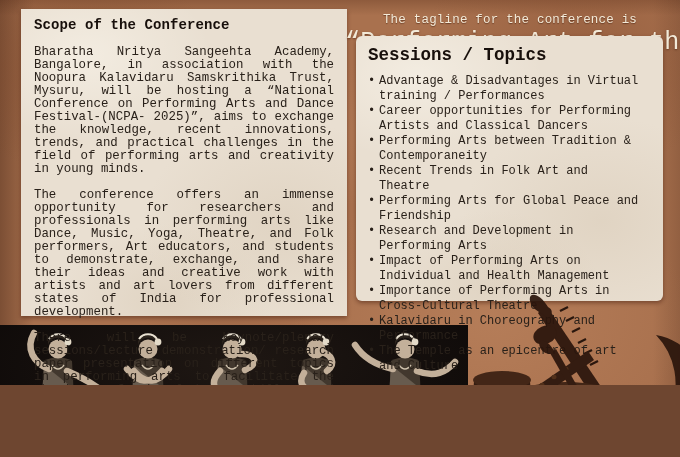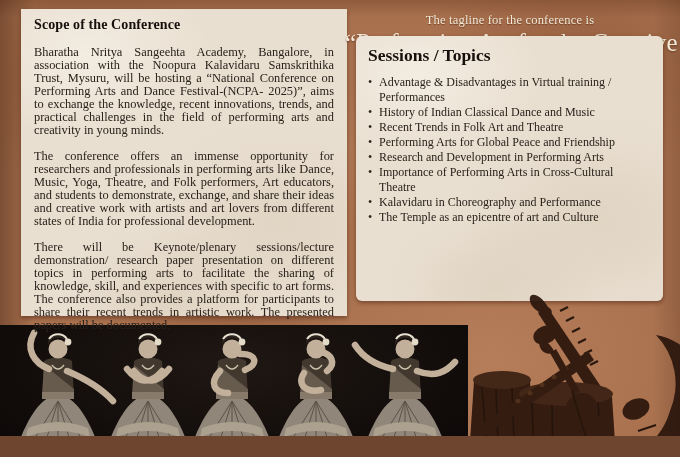--- a/index.html
+++ b/index.html
@@ -1,18 +1,18 @@
 <!DOCTYPE html>
 <html><head>
 <meta charset="utf-8">
 <style>
   html,body{margin:0;padding:0;background:#6e4630;}
   .page{
-    position:relative;width:680px;height:436px;overflow:hidden;
-    font-family:Liberation Serif, serif;
+    position:relative;width:680px;height:385px;overflow:hidden;
+    font-family:Liberation Mono, monospace;
     background-color:#a9714e;
     background-image:
       radial-gradient(ellipse 230px 170px at 12% 18%, rgba(122,70,43,.45), transparent 62%),
       radial-gradient(ellipse 260px 200px at 86% 12%, rgba(130,76,48,.40), transparent 62%),
       radial-gradient(ellipse 320px 230px at 72% 82%, rgba(193,137,99,.50), transparent 62%),
       radial-gradient(ellipse 210px 160px at 34% 66%, rgba(116,64,38,.38), transparent 60%),
       radial-gradient(ellipse 160px 120px at 55% 35%, rgba(188,132,96,.35), transparent 60%),
       linear-gradient(90deg, rgba(56,27,14,.40), rgba(56,27,14,0) 5%),
       linear-gradient(270deg, rgba(56,27,14,.20), rgba(56,27,14,0) 4%),
       linear-gradient(180deg, rgba(80,40,20,.30), rgba(80,40,20,0) 4%);
@@ -68,24 +68,26 @@
 
   <div class="tagline">
     <div class="tagline-intro">The tagline for the conference is</div>
     <div class="tagline-quote">“Performing Art for the Creative Minds.”</div>
   </div>
 
   <section class="panel sessions-panel">
     <h2 class="sessions-title">Sessions / Topics</h2>
     <ul class="topics">
       <li>Advantage &amp; Disadvantages in Virtual training / Performances</li>
-      <li>History of Indian Classical Dance and Music</li>
+      <li>Career opportunities for Performing Artists and Classical Dancers</li>
+      <li>Performing Arts between Tradition &amp; Contemporaneity</li>
       <li>Recent Trends in Folk Art and Theatre</li>
       <li>Performing Arts for Global Peace and Friendship</li>
       <li>Research and Development in Performing Arts</li>
+      <li>Impact of Performing Arts on Individual and Health Management</li>
       <li>Importance of Performing Arts in Cross-Cultural Theatre</li>
       <li>Kalavidaru in Choreography and Performance</li>
       <li>The Temple as an epicentre of art and Culture</li>
     </ul>
   </section>
 
   <div class="photo-band">
     <svg width="468" height="132" viewBox="0 0 468 132">
       <defs>
         <g id="dancer-base">

